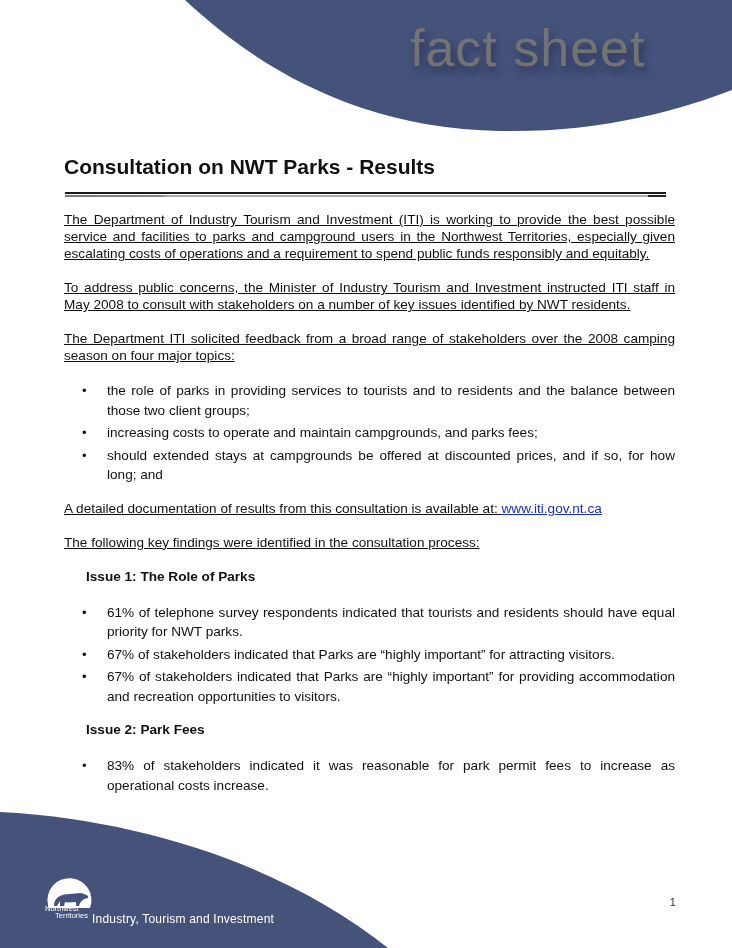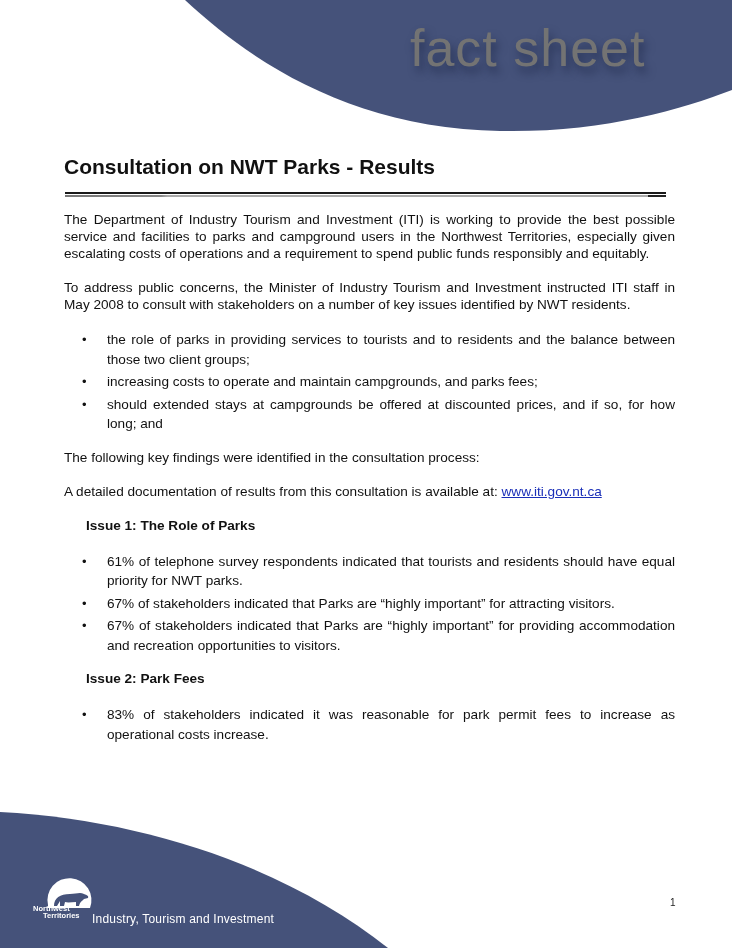--- a/index.html
+++ b/index.html
@@ -7,29 +7,29 @@
          font-family:"Liberation Sans", sans-serif; color:#111; }
   .bg-shape { position:absolute; left:0; top:0; width:732px; height:948px; }
   .fact-title { position:absolute; left:410px; top:22px; font-size:52px; color:#737373;
                 letter-spacing:1px; text-shadow:3px 6px 8px rgba(20,30,60,0.55); line-height:1; }
   .doc-title { position:absolute; left:64px; top:155px; font-size:21px; font-weight:bold; color:#111; }
   .rule { position:absolute; left:65px; top:192px; width:601px; height:5px; }
   .rule .top { position:absolute; left:0; top:0; width:100%; height:1.5px; background:#1a1a1a; }
   .rule .bot { position:absolute; left:0; top:3px; width:100%; height:2px;
                background:linear-gradient(to right,#777 0%,#888 16%,#aaa 17%,#aaa 97%,#222 97%,#222 100%); }
   .content { position:absolute; left:64px; top:211px; width:611px; font-size:13.6px; line-height:17px; }
-  p { margin:0 0 17px 0; text-align:justify; }
+  p { margin:0 0 17px 0; text-align:justify;text-decoration:underline; }
   ul { list-style:none; margin:12px 0 15px 0; padding:0 0 0 43px; }
   ul li { position:relative; margin:0 0 3px 0; text-align:justify; line-height:19.5px; }
   ul li::before { content:"\2022"; position:absolute; left:-25px; top:0; font-size:13px; }
   .issue { font-weight:bold; margin:0 0 18px 22px; }
   a.link { color:#1a2fb8; text-decoration:underline; }
   .page-num { position:absolute; left:670px; top:897px; font-size:10px; color:#222; }
   .logo { position:absolute; left:32px; top:872px; width:200px; height:60px; }
-  .logo-text-nw { position:absolute; left:33px; top:905px; font-size:7.5px; font-weight:bold; color:#fff; line-height:7px; }
+  .logo-text-nw { position:absolute; left:45px; top:905px; font-size:7.5px; font-weight:normal; color:#fff; line-height:7px; }
   .logo-text-dept { position:absolute; left:92px; top:912px; font-size:12px; color:#fff; letter-spacing:0.2px; }
 </style>
 </head>
 <body>
 
 <svg class="bg-shape" viewBox="0 0 732 948">
   <path d="M185,0 C260,70 360,128 500,131 C600,133 680,110 732,90 L732,0 Z" fill="#45527a"></path>
   <path d="M0,812 C150,820 290,870 388,948 L0,948 Z" fill="#45527a"></path>
 </svg>
 
@@ -37,27 +37,28 @@
 
 <div class="doc-title">Consultation on NWT Parks - Results</div>
 <div class="rule">
     <div class="top"></div>
     <div class="bot"></div>
   </div>
 
 <div class="content">
   <p>The Department of Industry Tourism and Investment (ITI) is working to provide the best possible service and facilities to parks and campground users in the Northwest Territories, especially given escalating costs of operations and a requirement to spend public funds responsibly and equitably.</p>
   <p>To address public concerns, the Minister of Industry Tourism and Investment instructed ITI staff in May 2008 to consult with stakeholders on a number of key issues identified by NWT residents.</p>
+  <p>The Department ITI solicited feedback from a broad range of stakeholders over the 2008 camping season on four major topics:</p>
   <ul>
     <li>the role of parks in providing services to tourists and to residents and the balance between those two client groups;</li>
     <li>increasing costs to operate and maintain campgrounds, and parks fees;</li>
     <li>should extended stays at campgrounds be offered at discounted prices, and if so, for how long; and</li>
   </ul>
+  <p style="text-align:left"><span>A detailed documentation of results from this consultation is available at: </span><a class="link" href="#">www.iti.gov.nt.ca</a></p>
   <p>The following key findings were identified in the consultation process:</p>
-  <p style="text-align:left"><span>A detailed documentation of results from this consultation is available at: </span><a class="link" href="#">www.iti.gov.nt.ca</a></p>
 
   <div class="issue">Issue 1: The Role of Parks</div>
   <ul>
     <li>61% of telephone survey respondents indicated that tourists and residents should have equal priority for NWT parks.</li>
     <li>67% of stakeholders indicated that Parks are “highly important” for attracting visitors.</li>
     <li>67% of stakeholders indicated that Parks are “highly important” for providing accommodation and recreation opportunities to visitors.</li>
   </ul>
 
   <div class="issue">Issue 2: Park Fees</div>
   <ul>

